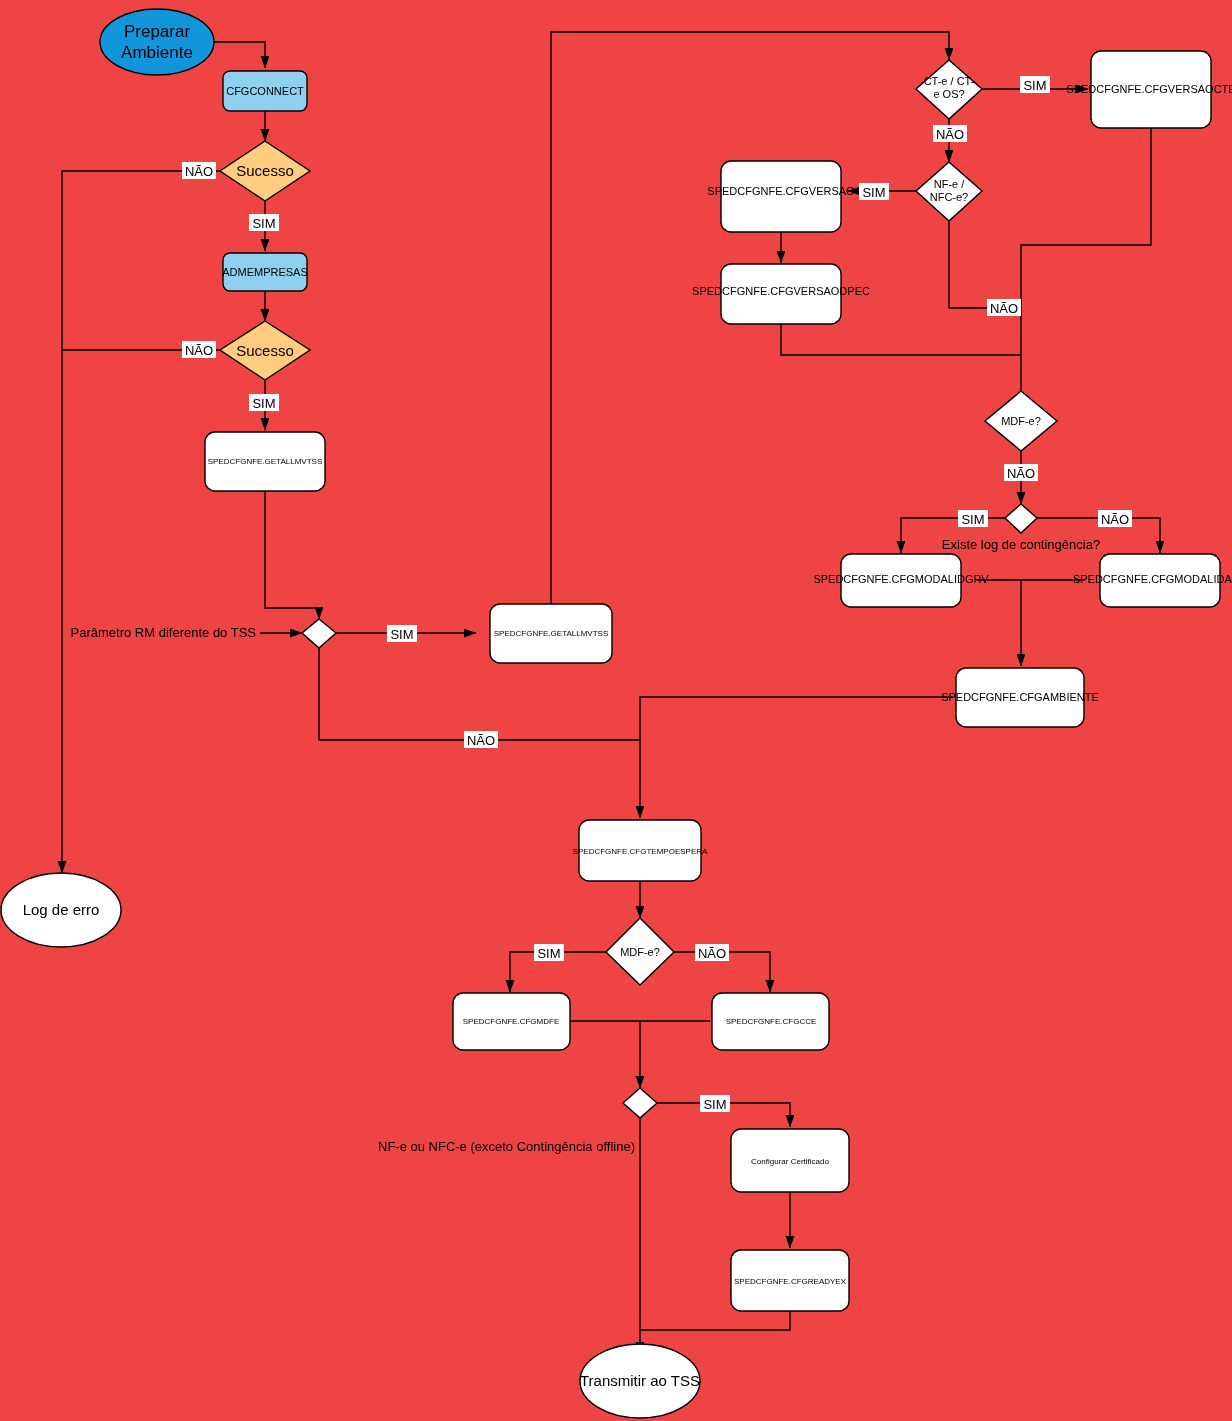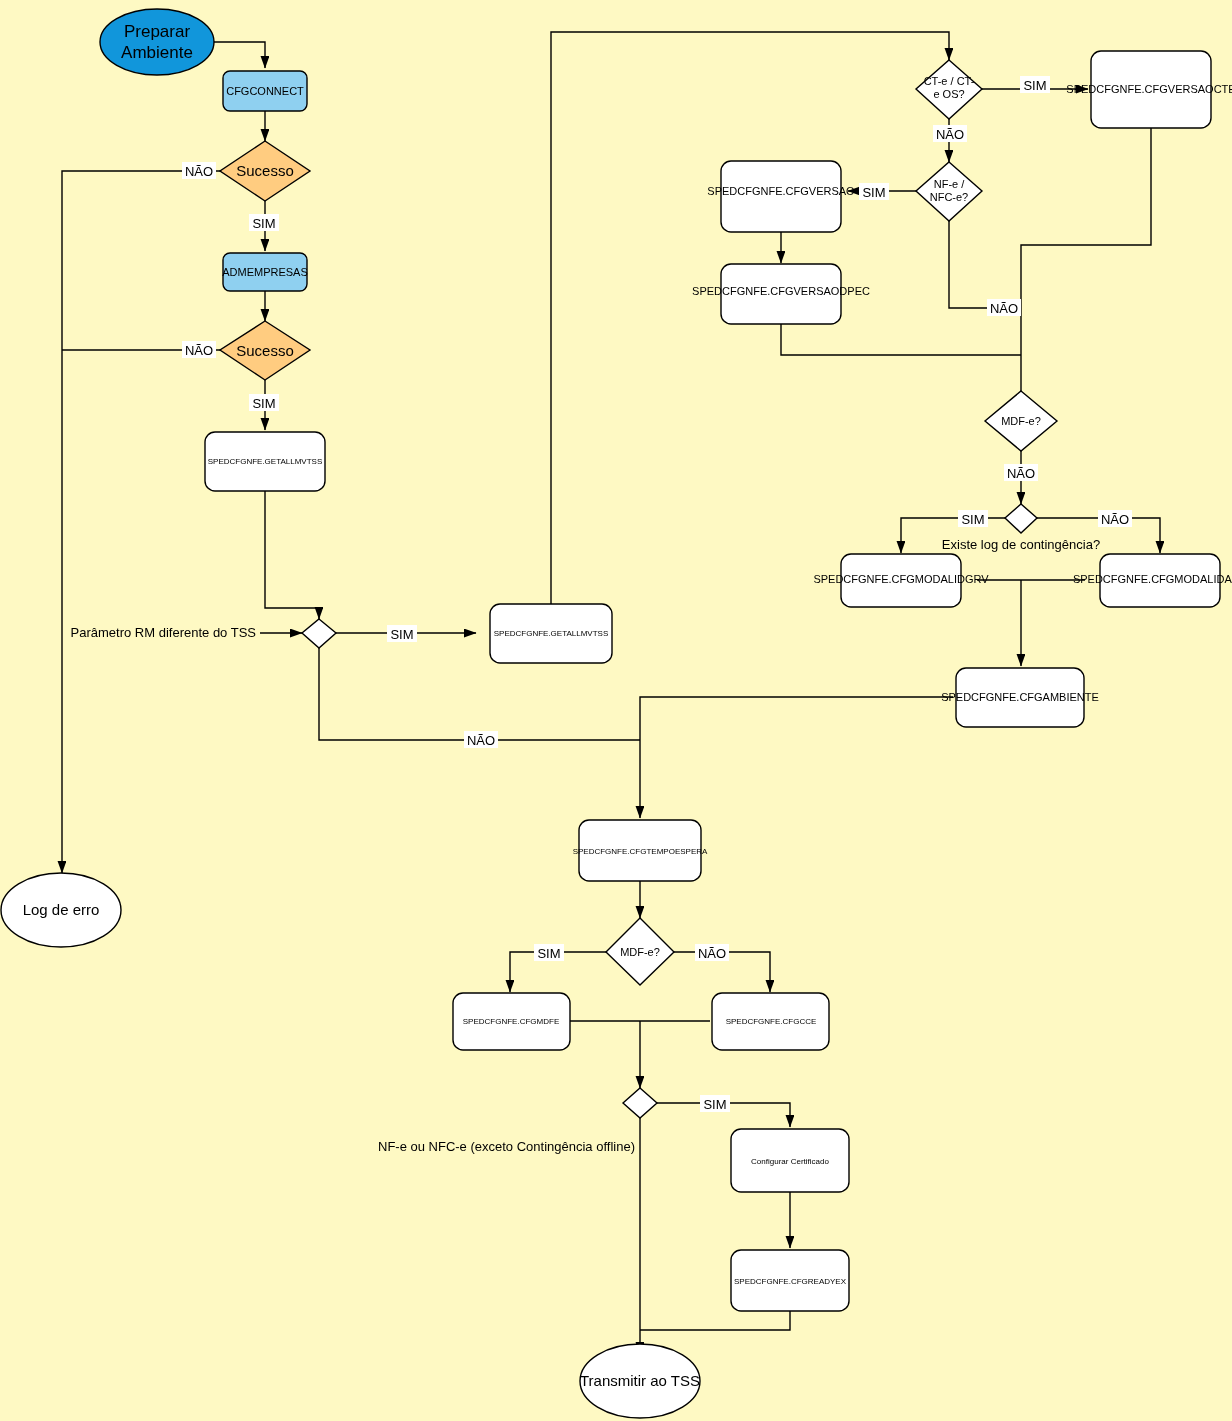--- a/index.html
+++ b/index.html
@@ -1,17 +1,17 @@
 <!DOCTYPE html>
 <html><head>
 <meta charset="utf-8">
 <style>
   html,body{margin:0;padding:0;background:#ffffff;}
   body{font-family:"Liberation Sans",sans-serif;}
-  #stage{position:relative;width:1232px;height:1421px;background:#fef9c3;overflow:hidden;}
+  #stage{position:relative;width:1232px;height:1421px;background:#ef4444;overflow:hidden;}
   svg.flow{position:absolute;left:0;top:0;width:1232px;height:1421px;}
   .edge{fill:none;stroke:#000000;stroke-width:1.4;}
   .shape{stroke:#000000;stroke-width:1.4;}
   .lbl{font-family:"Liberation Sans",sans-serif;fill:#000000;}
   .edge-lbl{font-size:13px;}
   .node-lbl-sm{font-size:8px;}
   .node-lbl-md{font-size:11px;}
   .node-lbl-lg{font-size:15px;}
   .node-lbl-xl{font-size:17px;}
   .white-bg{fill:#ffffff;}

